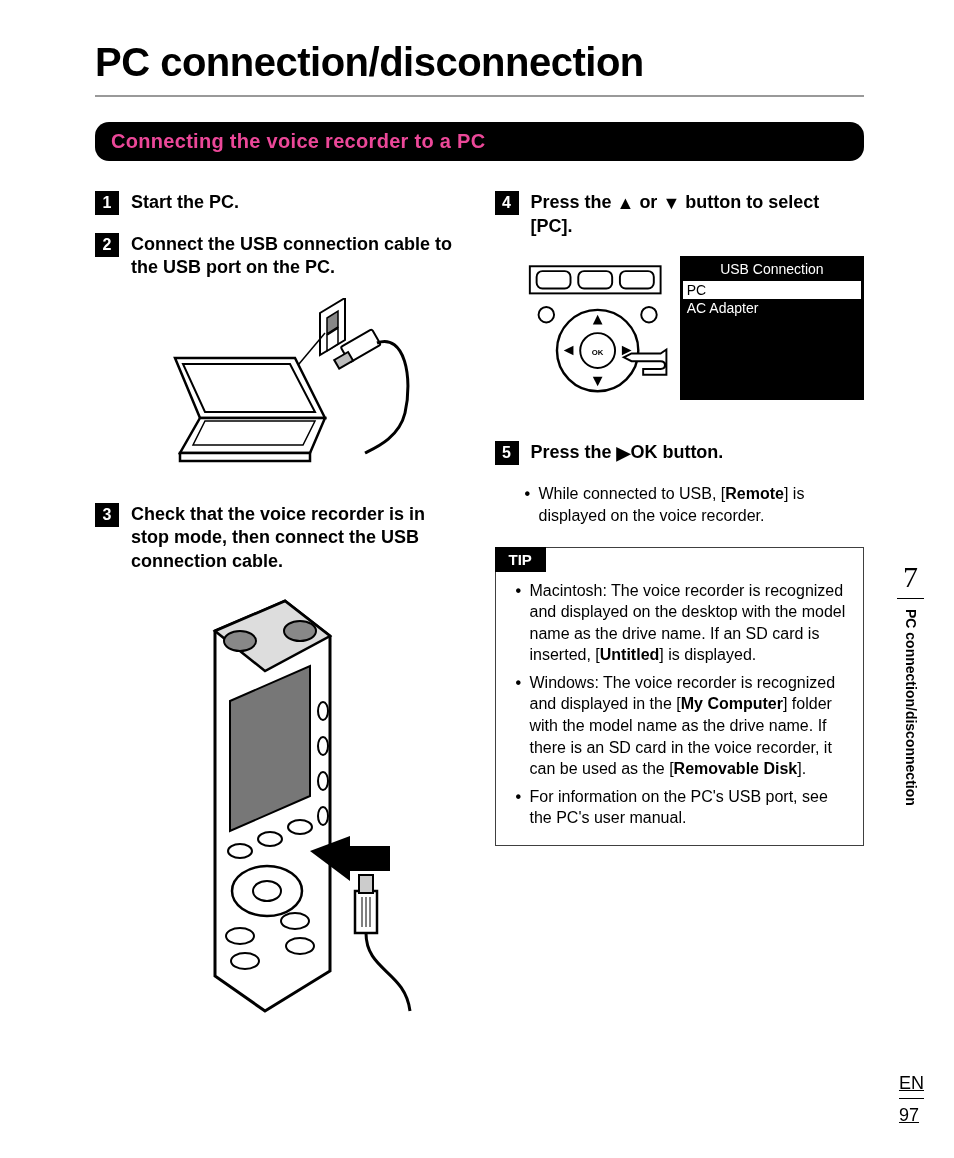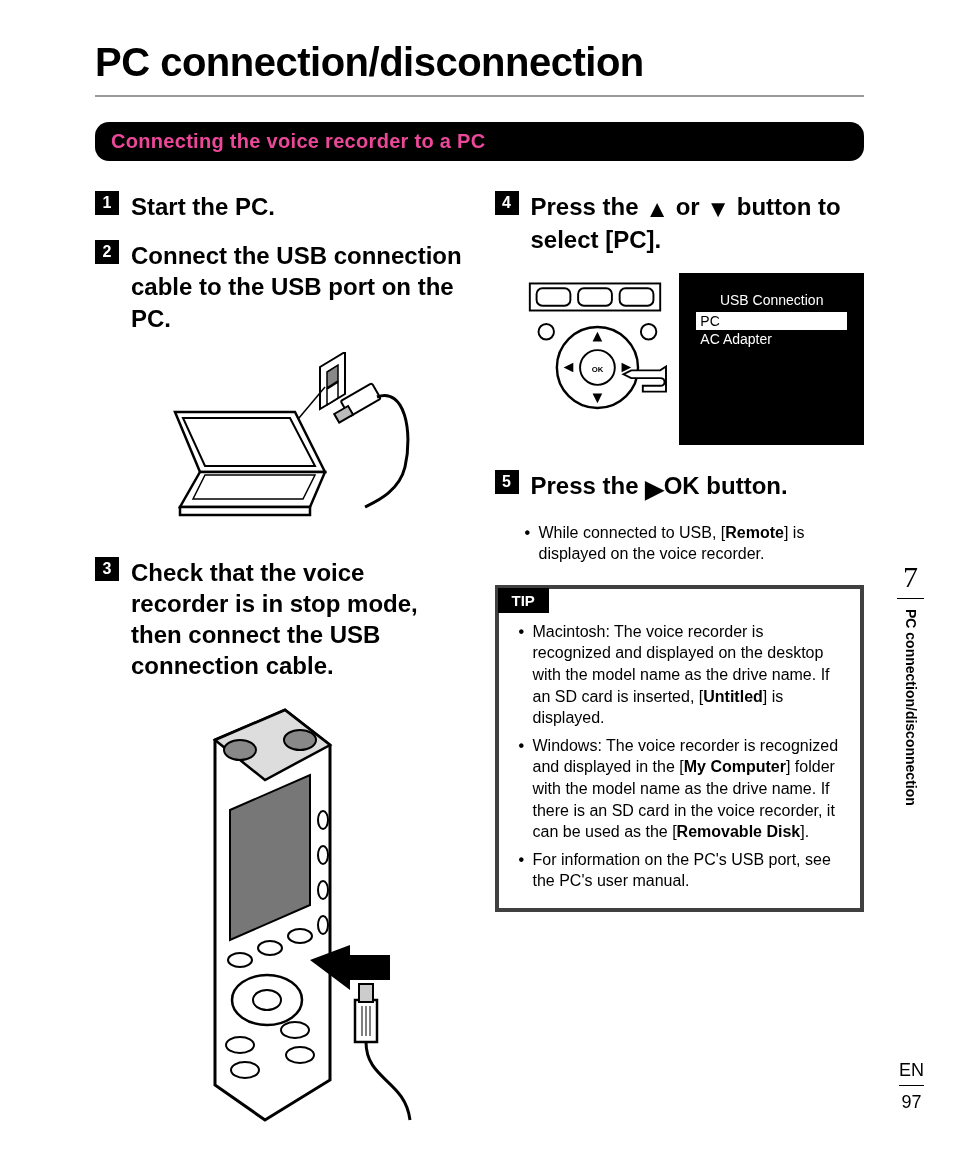--- a/index.html
+++ b/index.html
@@ -59,36 +59,36 @@
     font-weight: 700;
     min-width: 24px;
     height: 24px;
     text-align: center;
     font-size: 16px;
     line-height: 24px;
     flex-shrink: 0;
   }
   .step-text {
     font-weight: 700;
-    font-size: 24px;
+    font-size: 18px;
     line-height: 1.3;
   }
   .illustration {
     display: flex;
     justify-content: center;
     margin: 12px 0 30px 0;
   }
   .laptop-svg { width: 270px; height: 175px; }
   .recorder-svg { width: 290px; height: 450px; }
   .top-svg { width: 150px; height: 160px; }
   .screen-mock {
     width: 190px;
     background: #000;
     border: 1px solid #000;
-    padding: 16px;
+    padding: 2px;
     font-size: 14px;
   }
   .screen-title {
     color: #fff;
     text-align: center;
     font-size: 14px;
     padding: 2px 0 4px 0;
     font-family: Arial, sans-serif;
   }
   .screen-item {
@@ -119,21 +119,21 @@
     margin-bottom: 6px;
   }
   .bullet-list li::before {
     content: "•";
     position: absolute;
     left: 0;
     font-weight: 700;
   }
   .bold { font-weight: 700; margin-top: 16px; }
   .tip-box {
-    border: 4px solid #404040;
+    border: 1px solid #404040;
     margin-top: 20px;
     padding: 0;
   }
   .tip-label {
     background: #000;
     color: #fff;
     font-weight: 700;
     display: inline-block;
     padding: 4px 14px;
     font-size: 15px;
@@ -163,23 +163,23 @@
   .side-text {
     writing-mode: vertical-rl;
     font-weight: 700;
     font-size: 14px;
     margin: 0 auto;
     font-family: "Arial Narrow", Arial, sans-serif;
   }
   .footer {
     position: absolute;
     right: 30px;
-    bottom: 45px;
-    text-align: center;
+    bottom: 32px;
     font-size: 18px;
+    text-decoration: underline;
   }
   .footer .lang {
     border-bottom: 1.5px solid #000;
     padding-bottom: 4px;
     margin-bottom: 6px;
   }
 </style>
 </head>
 <body>
 

